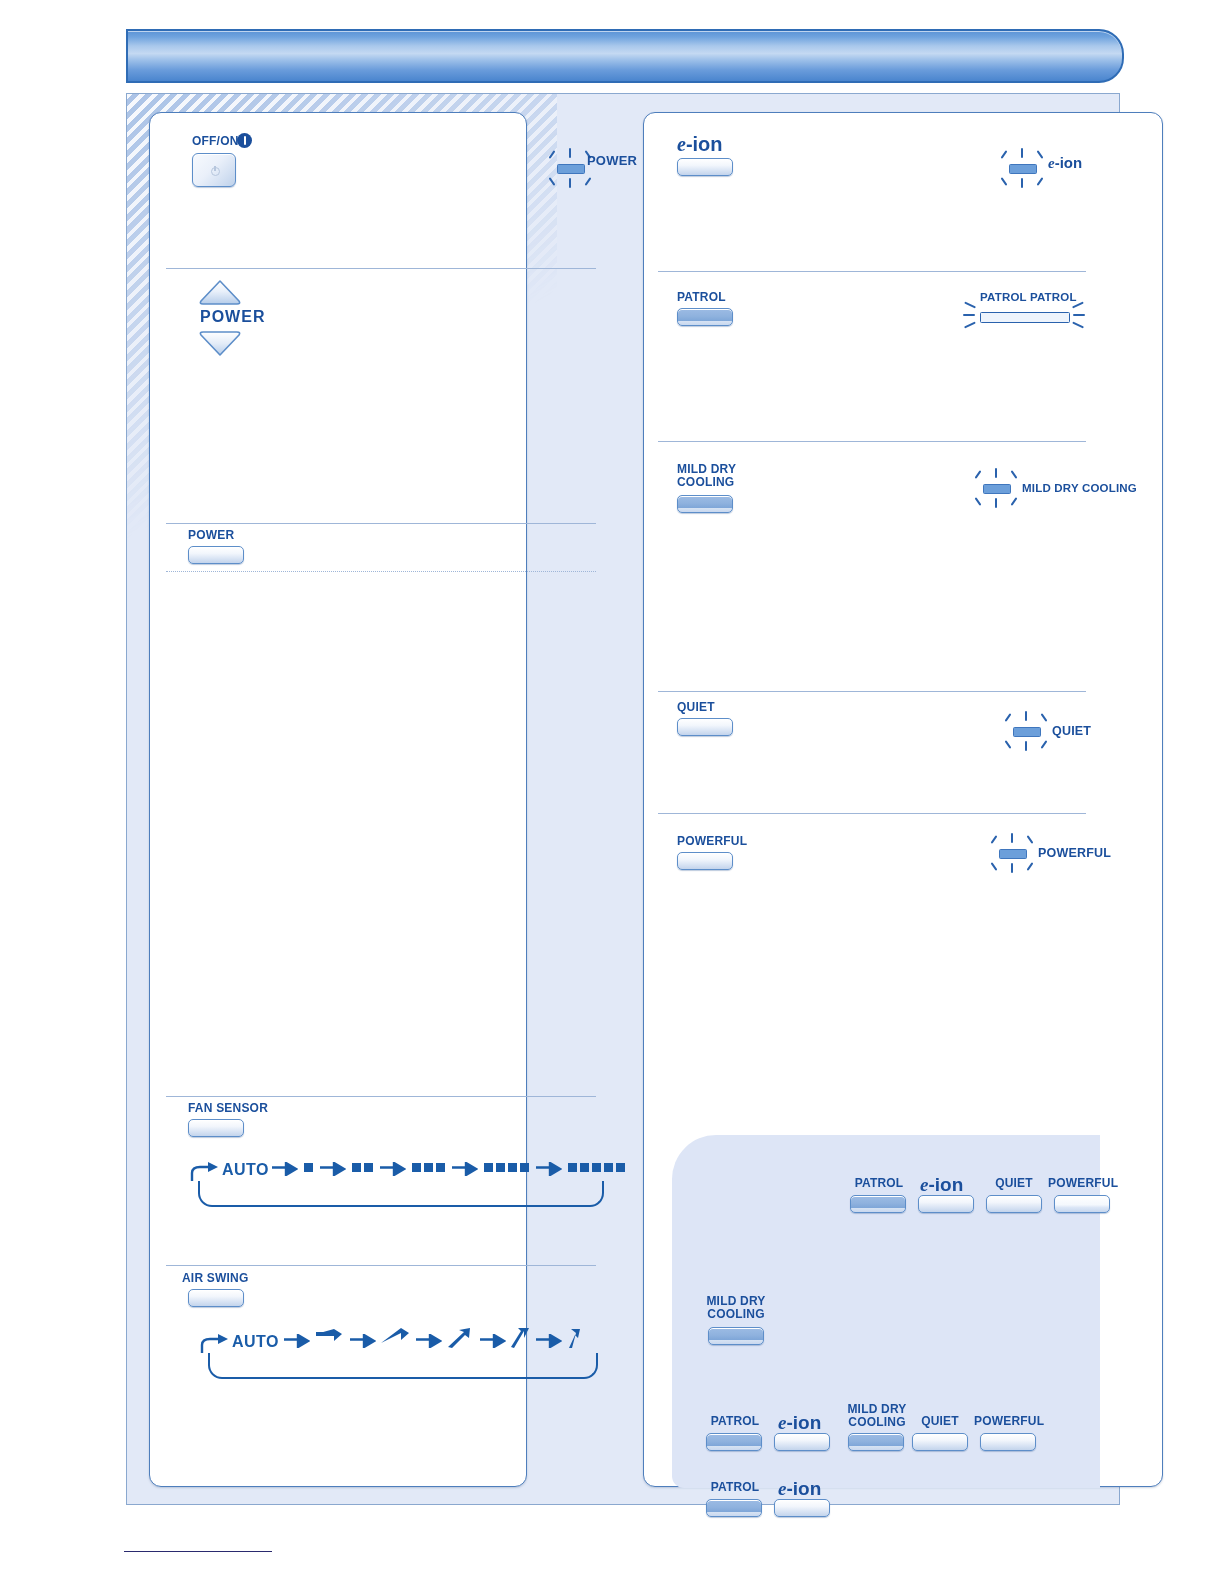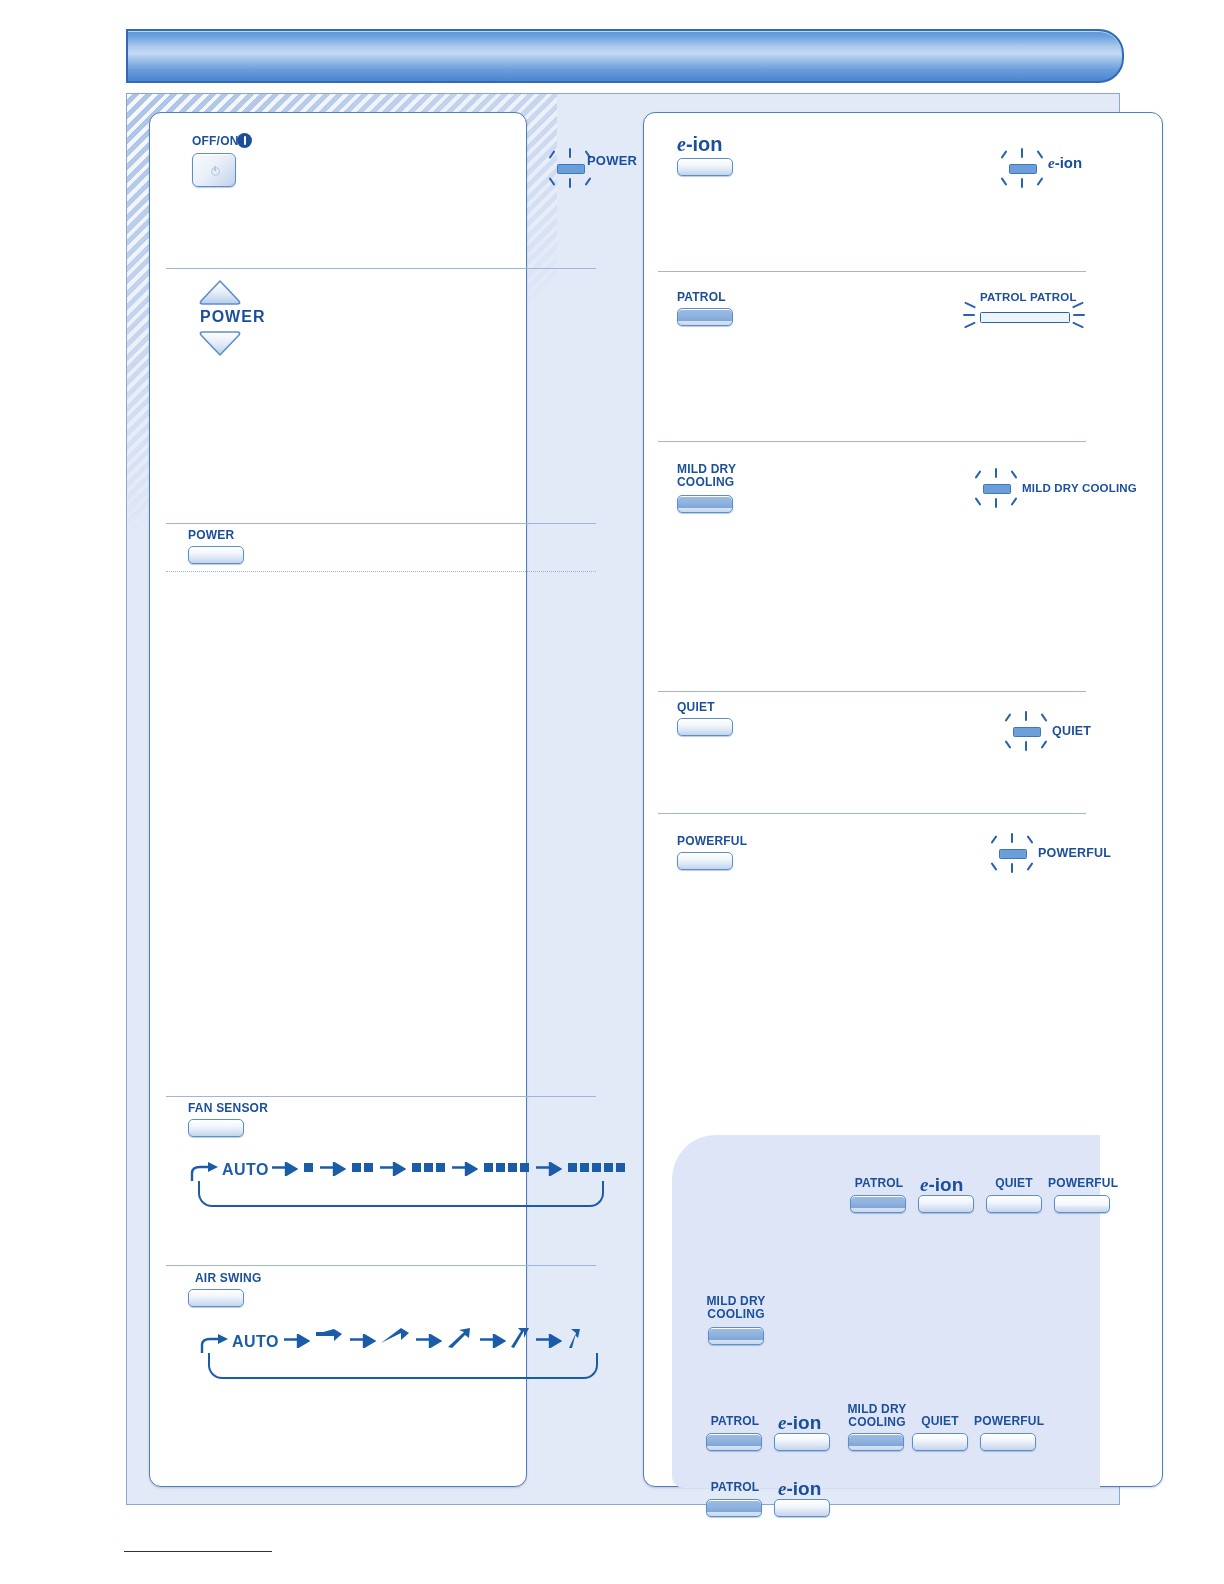--- a/index.html
+++ b/index.html
@@ -269,21 +269,21 @@
             <i></i>
             <i></i>
             <i></i>
           </div>
       </div>
     </div>
 
     <div class="sep" style="left:16px;top:1152px;width:430px;"></div>
 
     <div>
-      <span class="lbl lbl-btn" style="left:45px;top:1159px;">AIR SWING</span>
+      <span class="lbl lbl-btn" style="left:32px;top:1159px;">AIR SWING</span>
       <div class="btn wide" style="left:38px;top:1176px;"></div>
 
       <div class="flow" style="left:30px;top:1212px;width:420px;height:60px;">
         <div class="flow-loop" style="left:28px;top:28px;width:390px;height:26px;"></div>
         <svg style="position:absolute;left:18px;top:8px;" width="34" height="22" viewBox="0 0 34 22">
           <path d="M4 20 L4 12 Q4 6 12 6 L22 6" fill="none" stroke="#1a5ca8" stroke-width="2.4"></path>
           <path d="M20 1 L30 6 L20 11 Z" fill="#1a5ca8"></path>
         </svg>
         <span class="flow-auto" style="left:52px;top:8px;">AUTO</span>
         <svg style="position:absolute;left:104px;top:9px;" width="26" height="14" viewBox="0 0 26 14">

